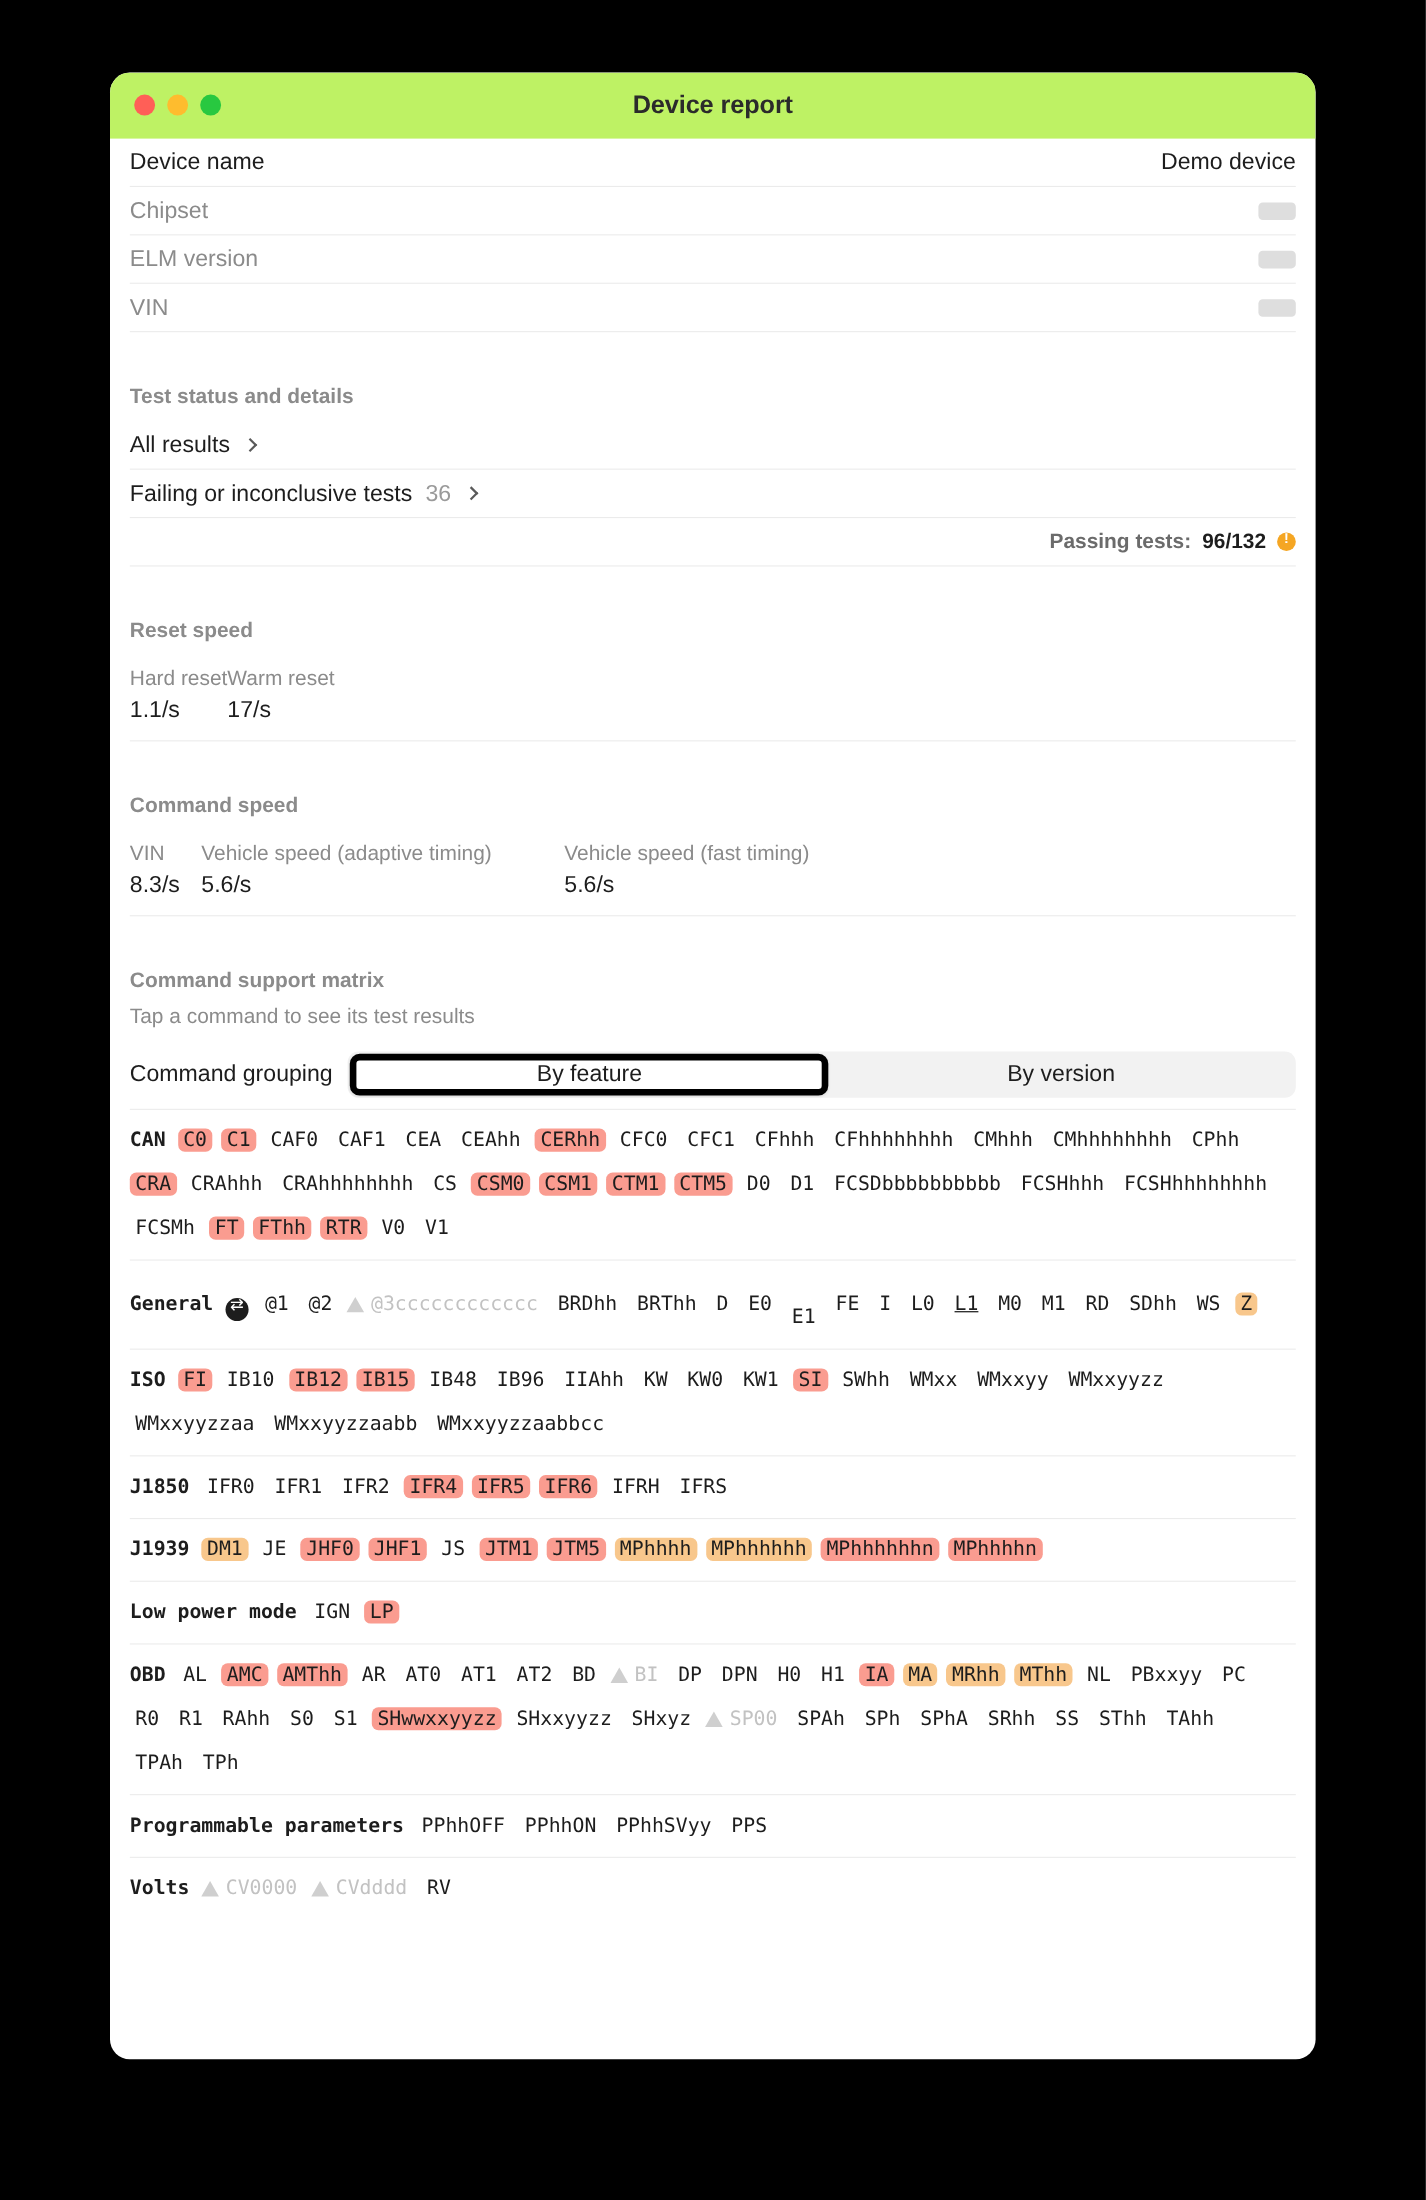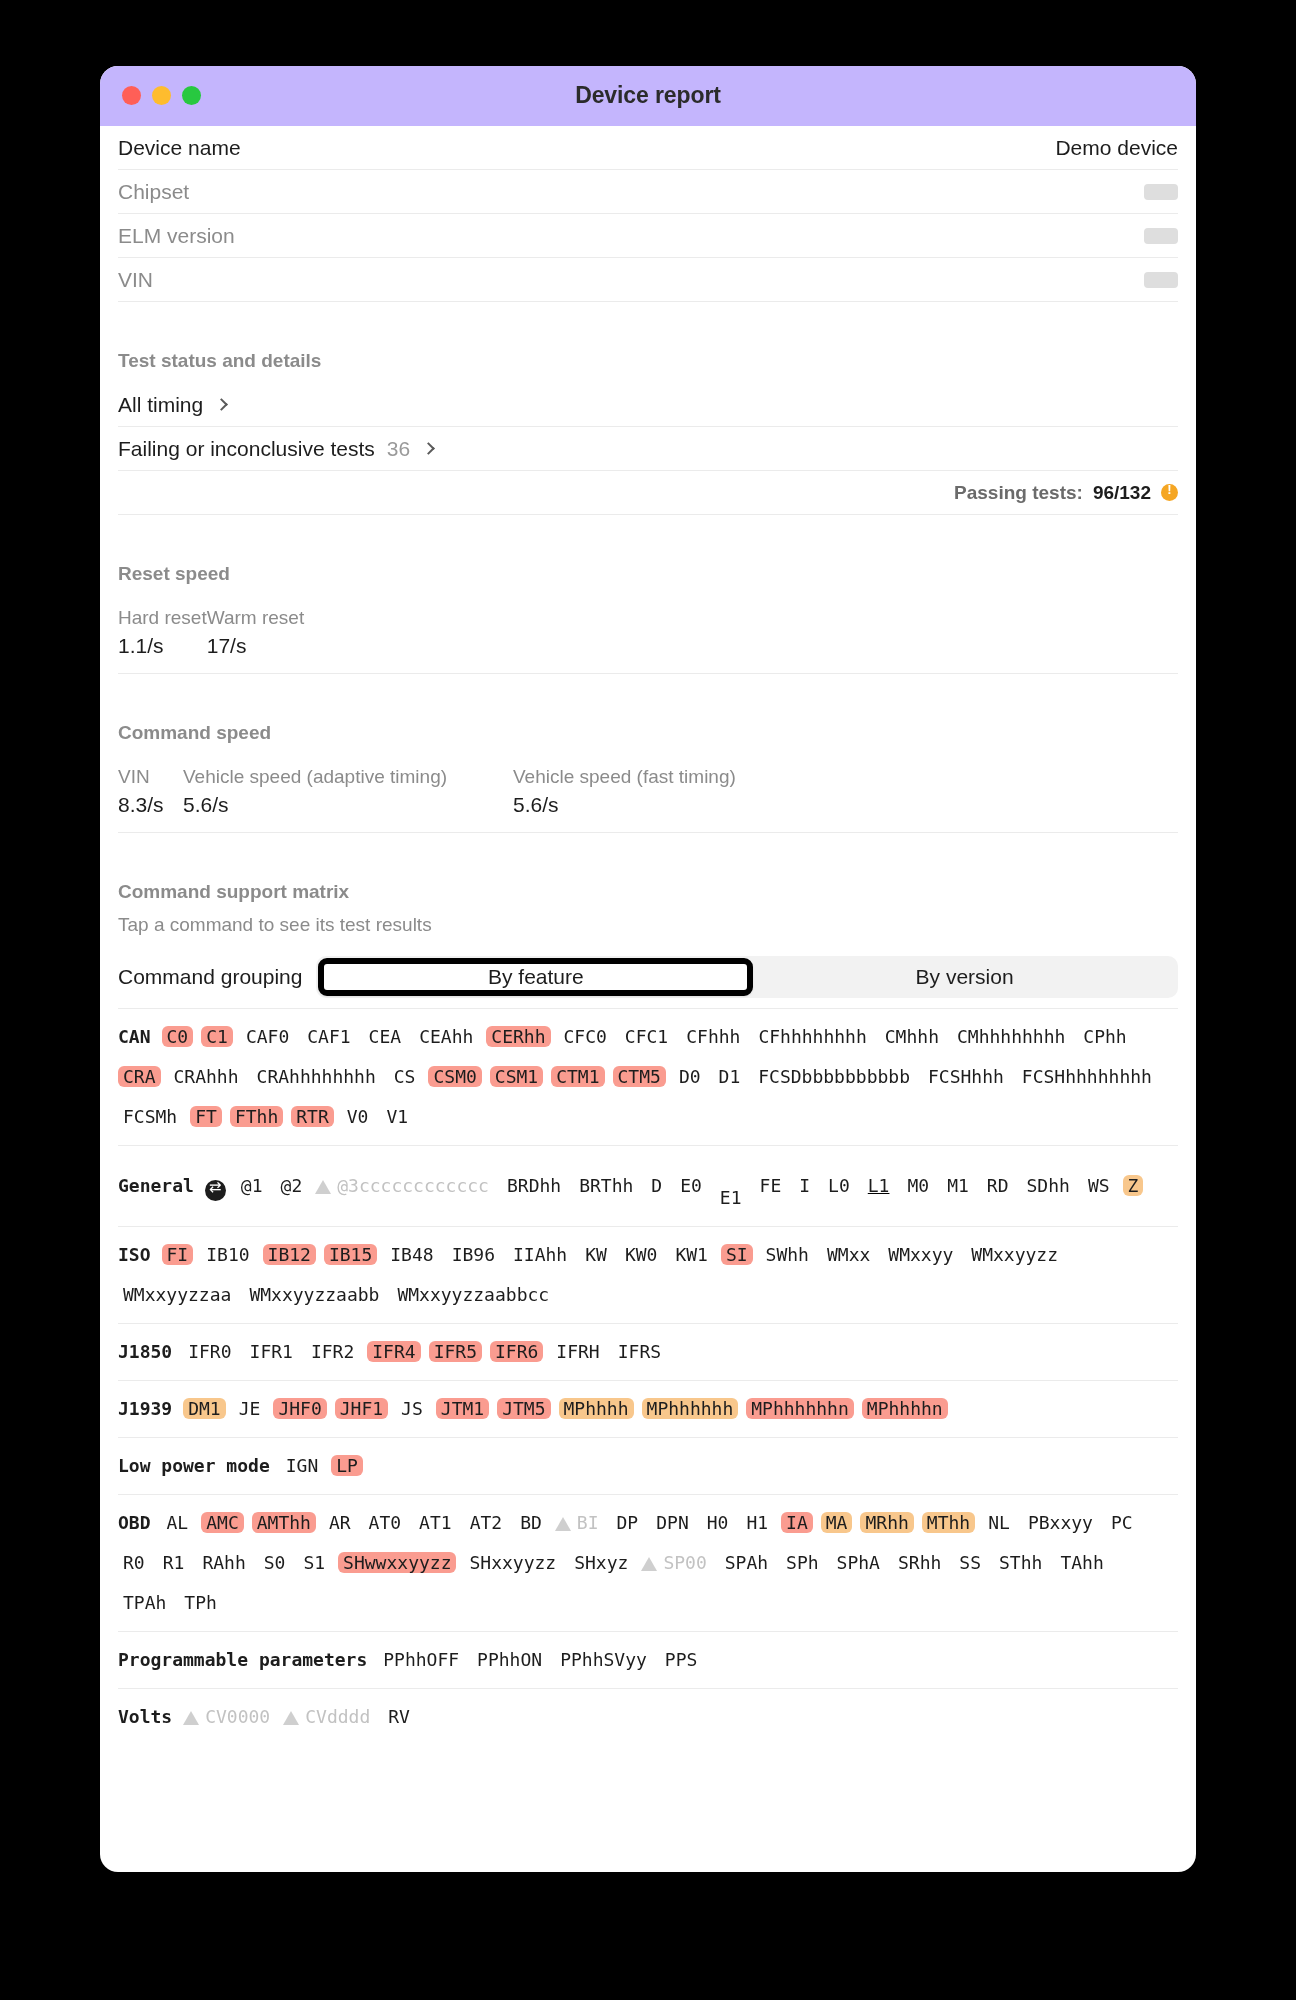--- a/index.html
+++ b/index.html
@@ -14,21 +14,21 @@
     left: 100px; top: 66px;
     width: 1096px; height: 1806px;
     background: #ffffff;
     border-radius: 18px;
     overflow: hidden;
   }
   
   #titlebar {
     position: relative;
     height: 60px;
-    background: #c4b5fd;
+    background: #bef264;
   }
   .traffic {
     position: absolute;
     left: 22px; top: 20px;
     display: flex; gap: 11px;
   }
   .tl { width: 19px; height: 19px; border-radius: 50%; }
   .tl.red { background: #ff5f57; }
   .tl.yellow { background: #febc2e; }
   .tl.green { background: #28c840; }
@@ -249,21 +249,21 @@
         <div class="row">
           <span class="label-muted">VIN</span>
           <span class="ph-bar"></span>
         </div>
       </div>
 
     <div class="spacer-lg"></div>
 
     <div class="section-title">Test status and details</div>
     <div class="row">
-      <span class="label-dark">All timing</span>
+      <span class="label-dark">All results</span>
       <span class="chevron"></span>
     </div>
     <div class="row">
       <span class="label-dark">Failing or inconclusive tests</span>
       <span class="count-muted">36</span>
       <span class="chevron"></span>
     </div>
     <div class="row">
       <span class="passing-wrap">
         <span class="passing-label">Passing tests:</span>

